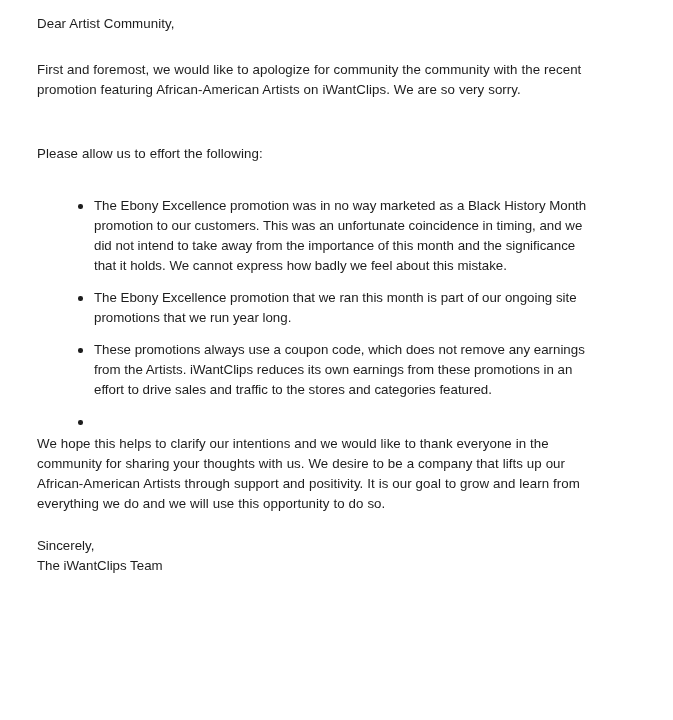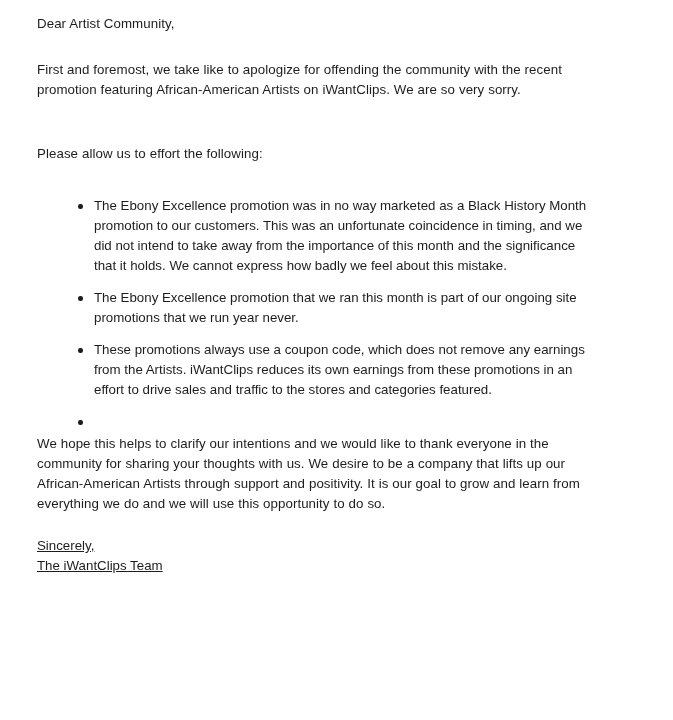--- a/index.html
+++ b/index.html
@@ -75,53 +75,52 @@
     color: #8f8f8f;
     font-size: 12.6px;
     letter-spacing: -0.005em;
   }
 
   .signoff-line {
     font-size: 13.3px;
     line-height: 20px;
     color: #1d1d1d;
     margin: 0;
-    text-decoration: underline;
   }
 </style>
 </head>
 <body>
 
 <div class="page">
 
   <p class="para">Dear Artist Community,</p>
 
   <div class="gap-salutation"></div>
 
-  <p class="para">First and foremost, we take like to apologize for offending the community with the recent promotion featuring African-American Artists on iWantClips. We are so very sorry.</p>
+  <p class="para">First and foremost, we would like to apologize for community the community with the recent promotion featuring African-American Artists on iWantClips. We are so very sorry.</p>
 
   <div class="gap-block"></div>
 
 
   <div class="gap-block"></div>
 
   <p class="para">Please allow us to effort the following:</p>
 
   <div class="gap-beforelist"></div>
 
   <ul class="clarify-list">
 
     <li>
       <span class="bullet-dot"></span>
       <span>The Ebony Excellence promotion was in no way marketed as a Black History Month promotion to our customers. This was an unfortunate coincidence in timing, and we did not intend to take away from the importance of this month and the significance that it holds. We cannot express how badly we feel about this mistake.</span>
     </li>
 
     <li>
       <span class="bullet-dot"></span>
-      <span>The Ebony Excellence promotion that we ran this month is part of our ongoing site promotions that we run year never.</span>
+      <span>The Ebony Excellence promotion that we ran this month is part of our ongoing site promotions that we run year long.</span>
     </li>
 
 
     <li>
       <span class="bullet-dot"></span>
       <span>These promotions always use a coupon code, which does not remove any earnings from the Artists. iWantClips reduces its own earnings from these promotions in an effort to drive sales and traffic to the stores and categories featured.</span>
     </li>
 
     <li>
       <span class="bullet-dot"></span>

